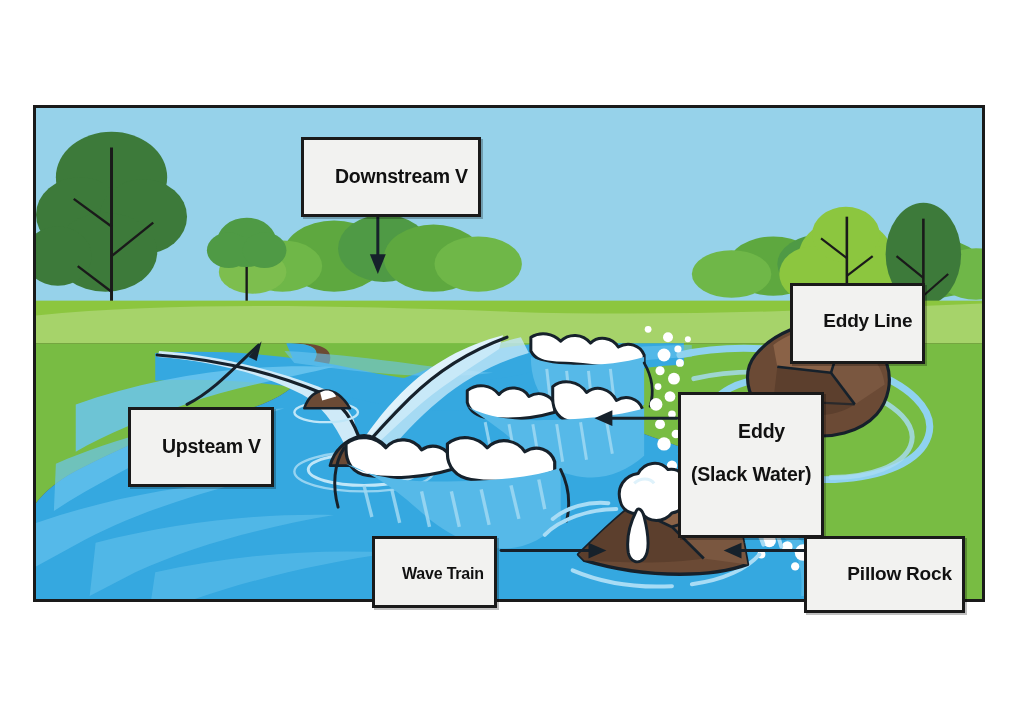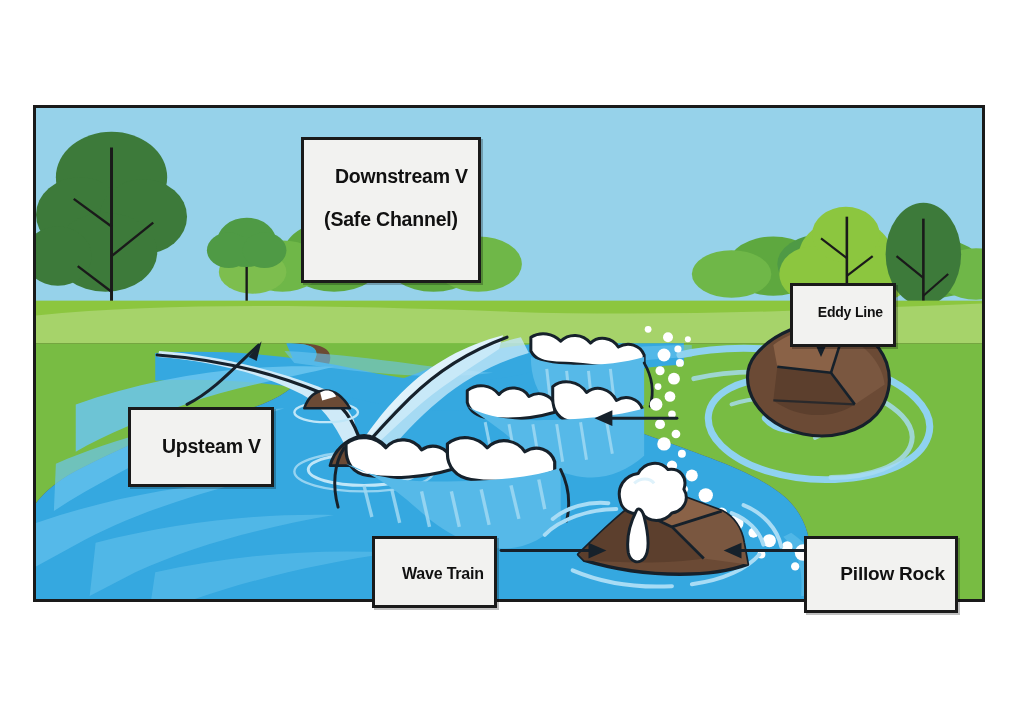--- a/index.html
+++ b/index.html
@@ -51,23 +51,23 @@
     text-align: center;
     white-space: pre;
     letter-spacing: -0.2px;
     box-shadow: 2px 2px 0 rgba(0,0,0,0.25);
     z-index: 20;
   }
   .callout .l2 { display: block; }
   #callout-downstream-v { left: 301px; top: 137px; }
   #callout-upstream-v   { left: 110px; top: 407px; margin-left: 18px; }
   #callout-eddy         { left: 678px; top: 392px; }
-  #callout-eddy-line    { left: 790px; top: 283px; padding: 3px 10px 8px 10px; font-size: 14px; }
+  #callout-eddy-line    { left: 790px; top: 283px; padding: 3px 10px 8px 10px; font-size: 19px; }
   #callout-wave-train   { left: 372px; top: 536px; padding: 8px 10px 4px 10px; font-size: 16px; }
-  #callout-pillow-rock  { left: 804px; top: 536px; padding: 3px 10px 4px 13px; font-size: 19px; }
+  #callout-pillow-rock  { left: 804px; top: 536px; padding: 3px 10px 4px 20px; font-size: 19px; }
 </style>
 </head>
 <body>
 
 <div id="stage">
 
   <div id="scene-frame">
     <svg id="scene-svg" viewBox="0 0 952 497" preserveAspectRatio="none">
       <defs>
         <clipPath id="frameClip">
@@ -384,27 +384,30 @@
           <polygon points="574,448 556,440 556,456"></polygon>
           <polygon points="692,448 710,440 710,456"></polygon>
         </g>
 
       </g>
     </svg>
   </div>
 
   <div class="callout" id="callout-downstream-v">
     <span>Downstream V</span>
-    <span class="l2">(Safe Channel)</span>
   </div>
 
   <div class="callout" id="callout-upstream-v">
     <span>Upsteam V</span>
   </div>
 
+  <div class="callout" id="callout-eddy">
+    <span>Eddy</span>
+    <span class="l2">(Slack Water)</span>
+  </div>
 
   <div class="callout" id="callout-eddy-line">
     <span>Eddy Line</span>
   </div>
 
   <div class="callout" id="callout-wave-train">
     <span>Wave Train</span>
   </div>
 
   <div class="callout" id="callout-pillow-rock">

